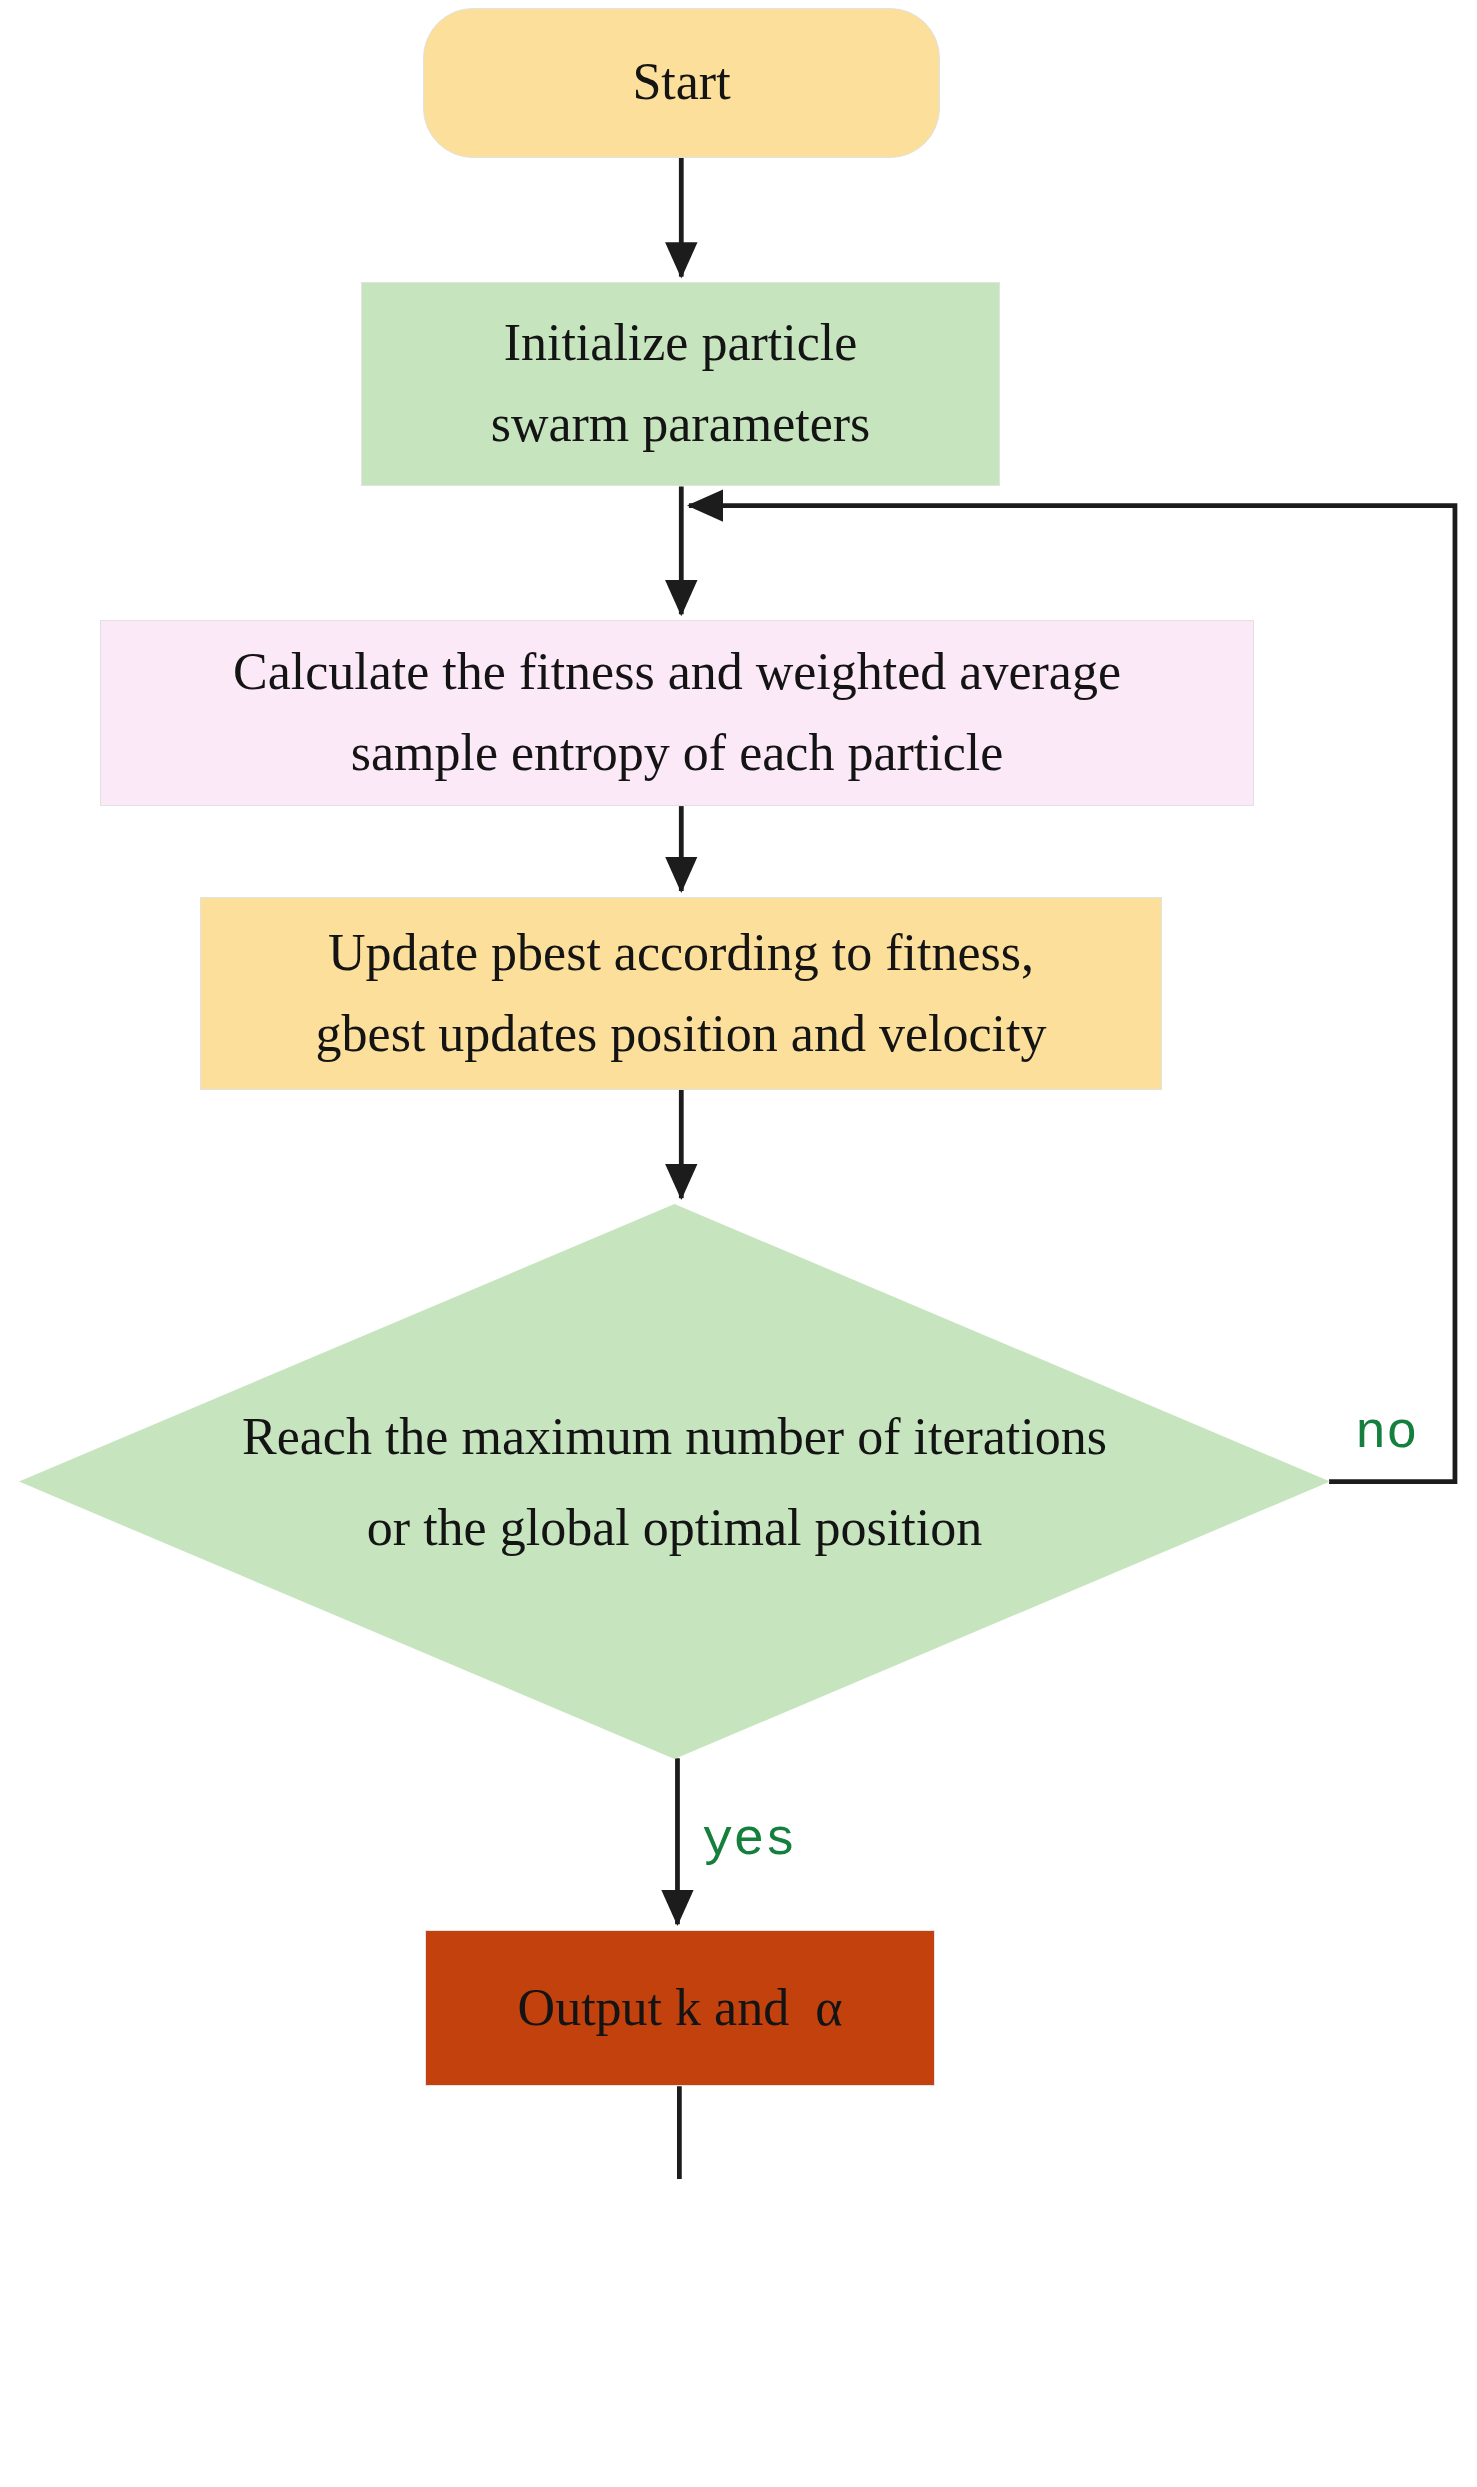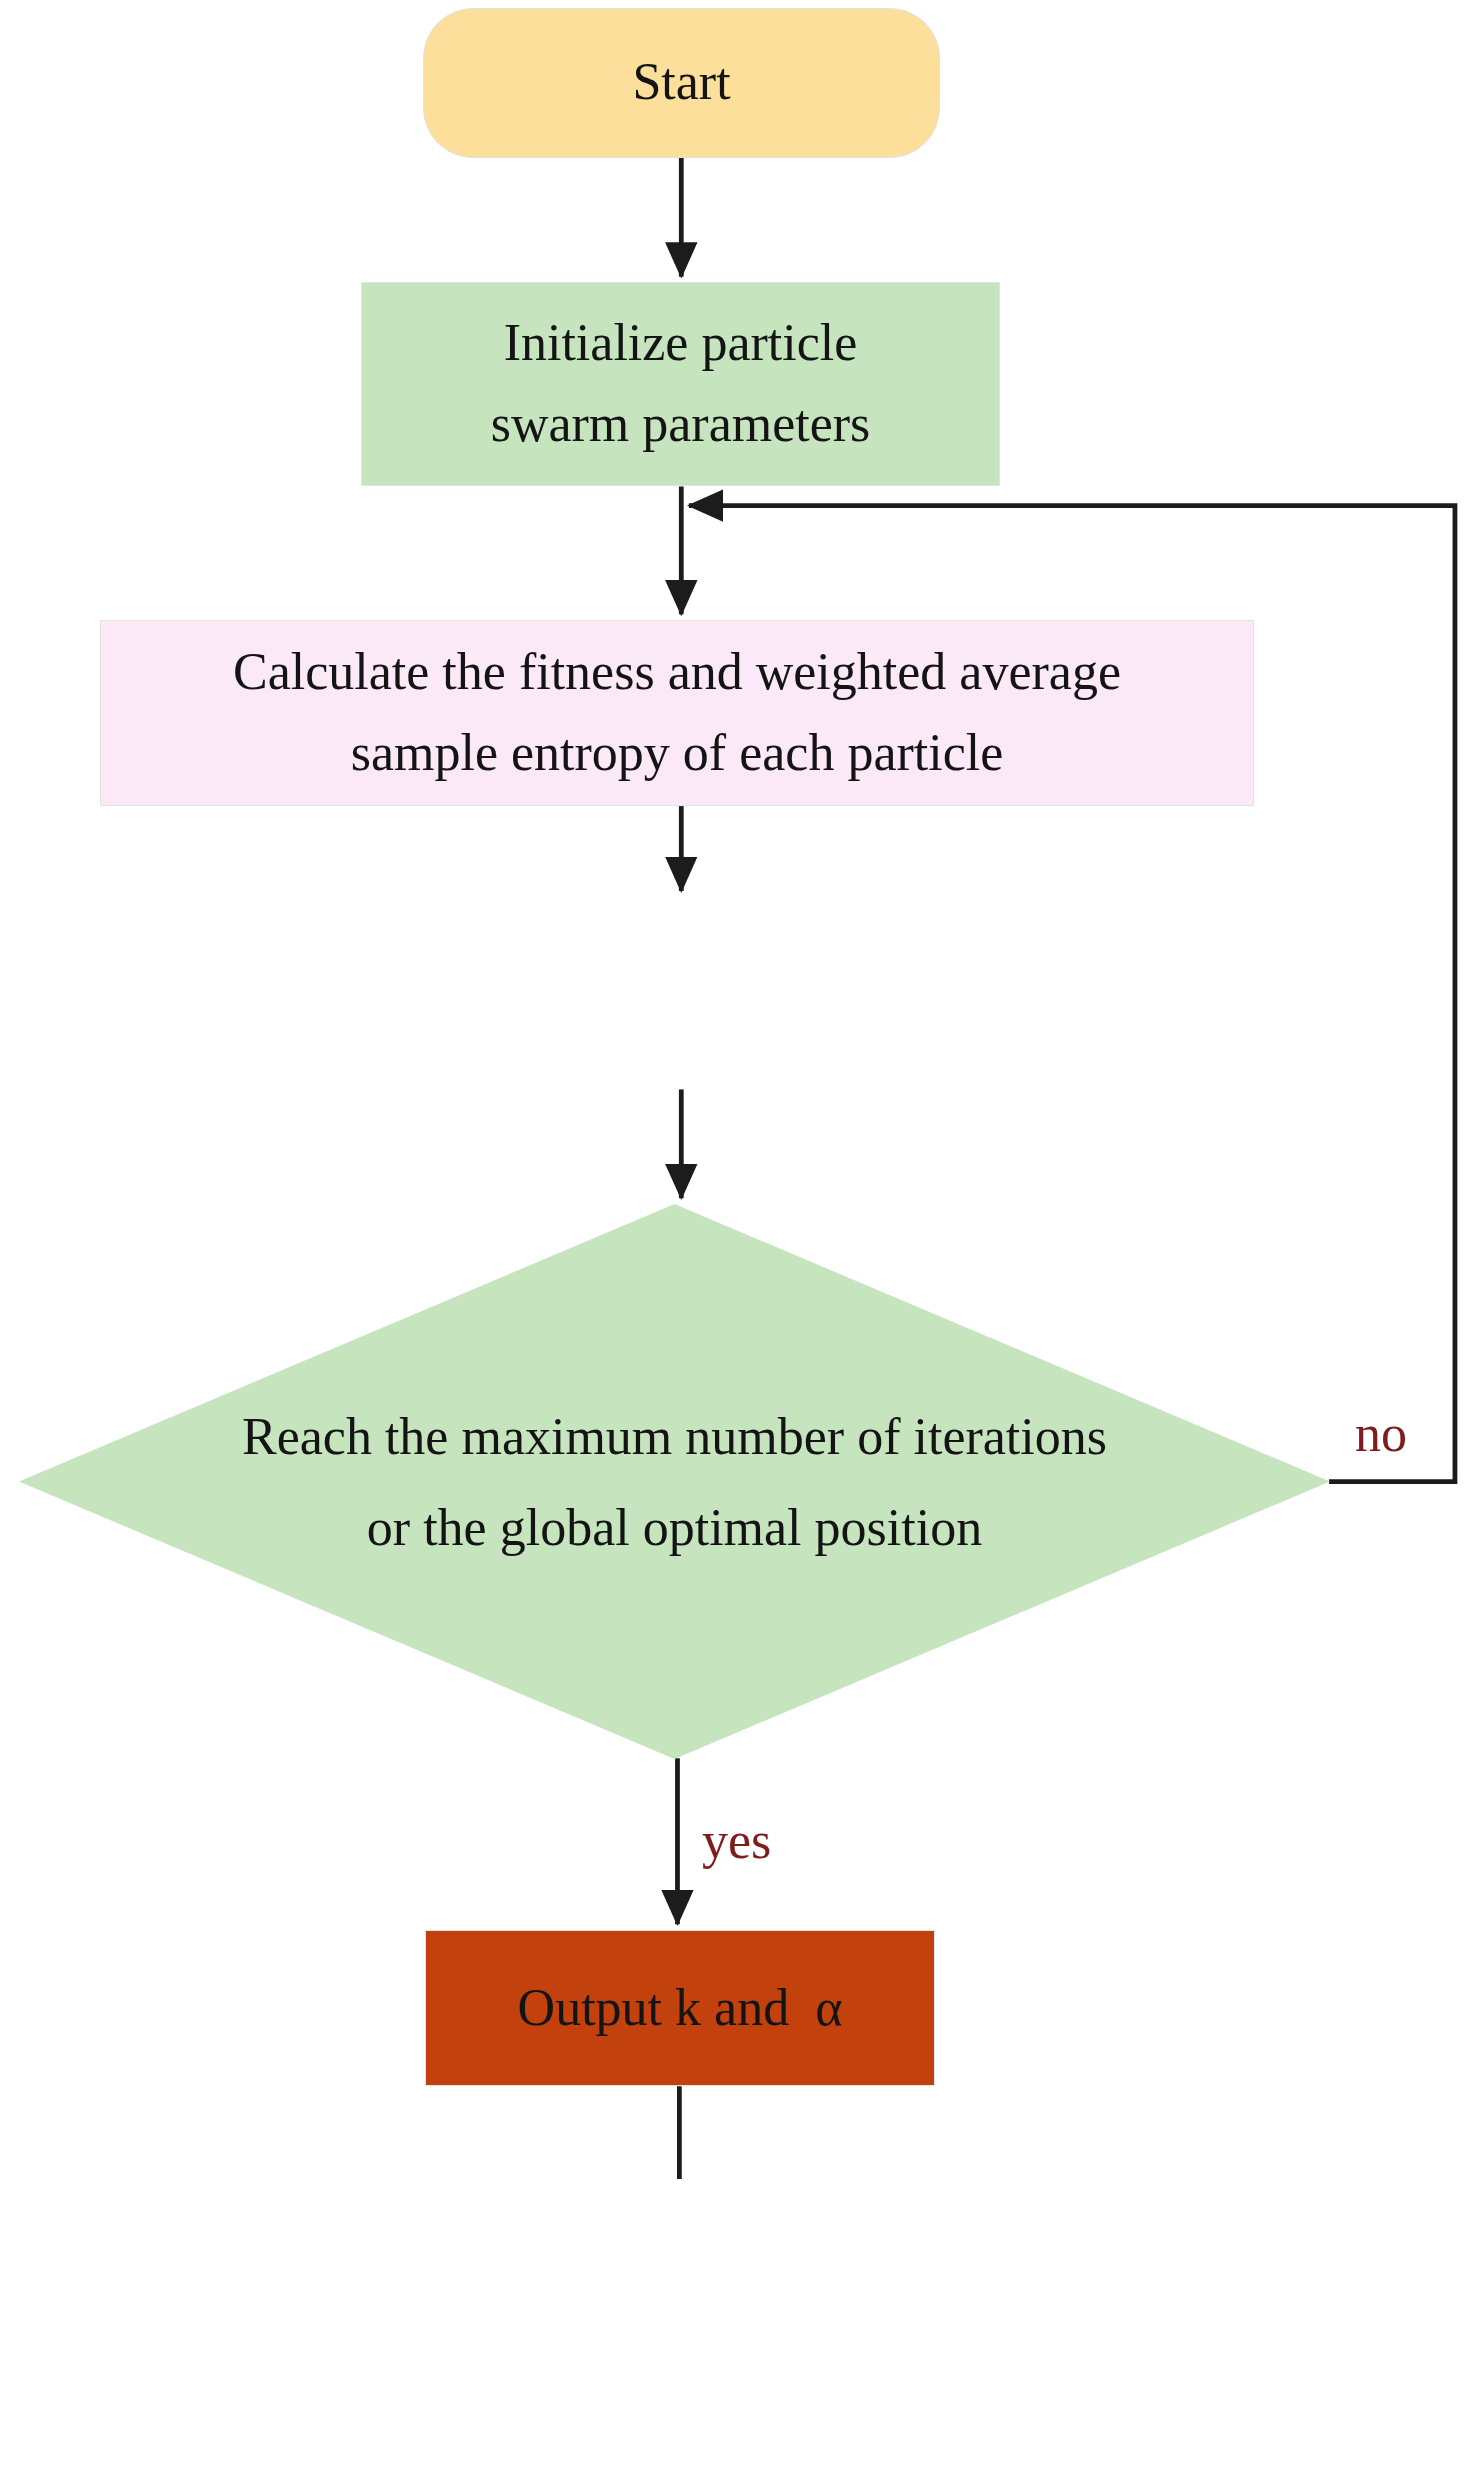--- a/index.html
+++ b/index.html
@@ -51,23 +51,24 @@
     clip-path: polygon(50% 0%, 100% 50%, 50% 100%, 0% 50%);
     border: none;
   }
   #node-decision .node-label { line-height: 1.75; }
   #node-output { left: 425px; top: 1930px; width: 510px;  height: 156px; }
   #node-end    { left: 532px; top: 2318px; width: 292px;  height: 159px; }
 
   .edge-label {
     position: absolute;
     font-size: 52px;
-    color: #7f1d1d;
+    color: #15803d;
     z-index: 3;
     white-space: nowrap;
+    font-family: Liberation Mono, monospace;
   }
   #label-yes { left: 702px;  top: 1811px; }
   #label-no  { left: 1355px; top: 1404px; }
 </style>
 </head>
 <body>
 
 <div id="canvas">
 
   <svg id="connectors" viewBox="0 0 1549 2607" xmlns="http://www.w3.org/2000/svg">
@@ -94,20 +95,24 @@
   <div class="node rect-node" id="node-init" style="background-color: rgb(198, 228, 190); align-items: center;">
     <span class="node-label">Initialize particle
 swarm parameters</span>
   </div>
 
   <div class="node rect-node" id="node-calc" style="background-color: rgb(251, 233, 248);">
     <span class="node-label">Calculate the fitness and weighted average
 sample entropy of each particle</span>
   </div>
 
+  <div class="node rect-node" id="node-update" style="background-color: rgb(251, 223, 154);">
+    <span class="node-label">Update pbest according to fitness,
+gbest updates position and velocity</span>
+  </div>
 
   <div class="node" id="node-decision" style="background-color: rgb(198, 228, 190);">
     <span class="node-label">Reach the maximum number of iterations
 or the global optimal position</span>
   </div>
 
   <div class="node rect-node" id="node-output" style="background-color: #c2410c;">
     <span class="node-label">Output k and  α</span>
   </div>
 

